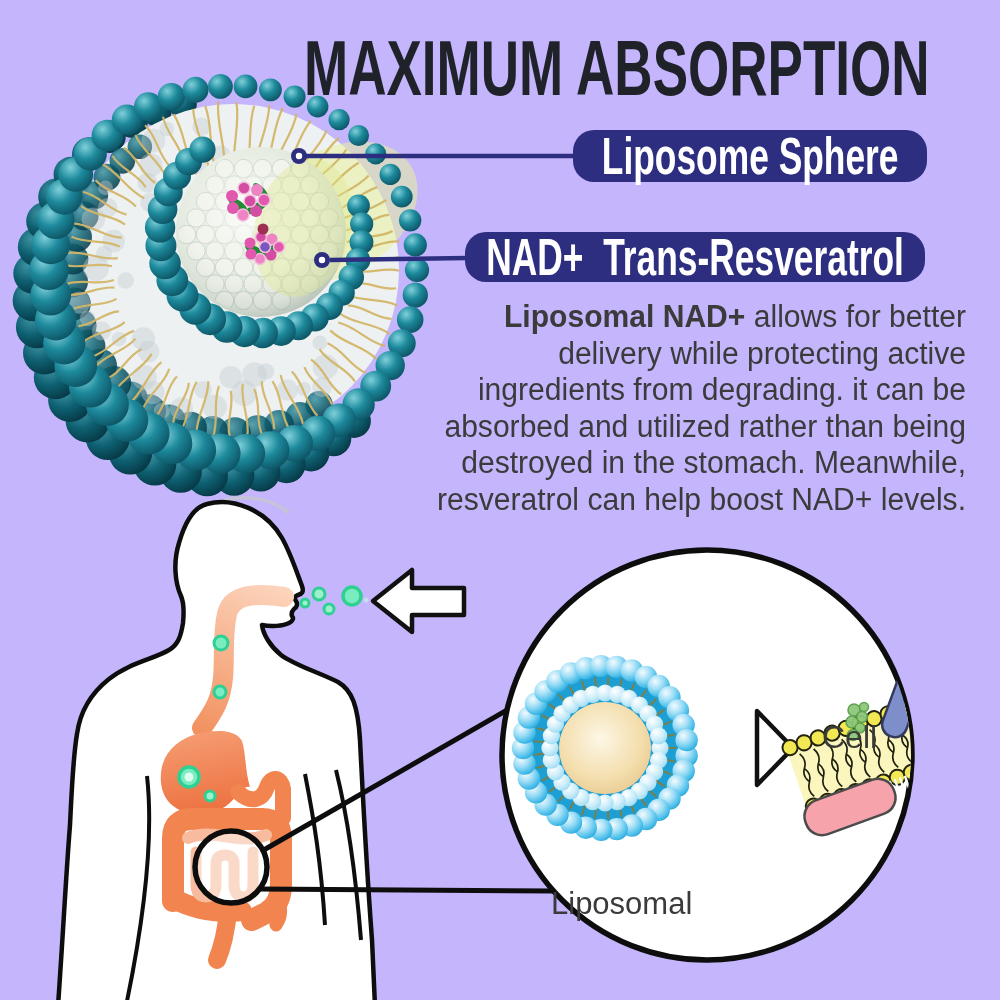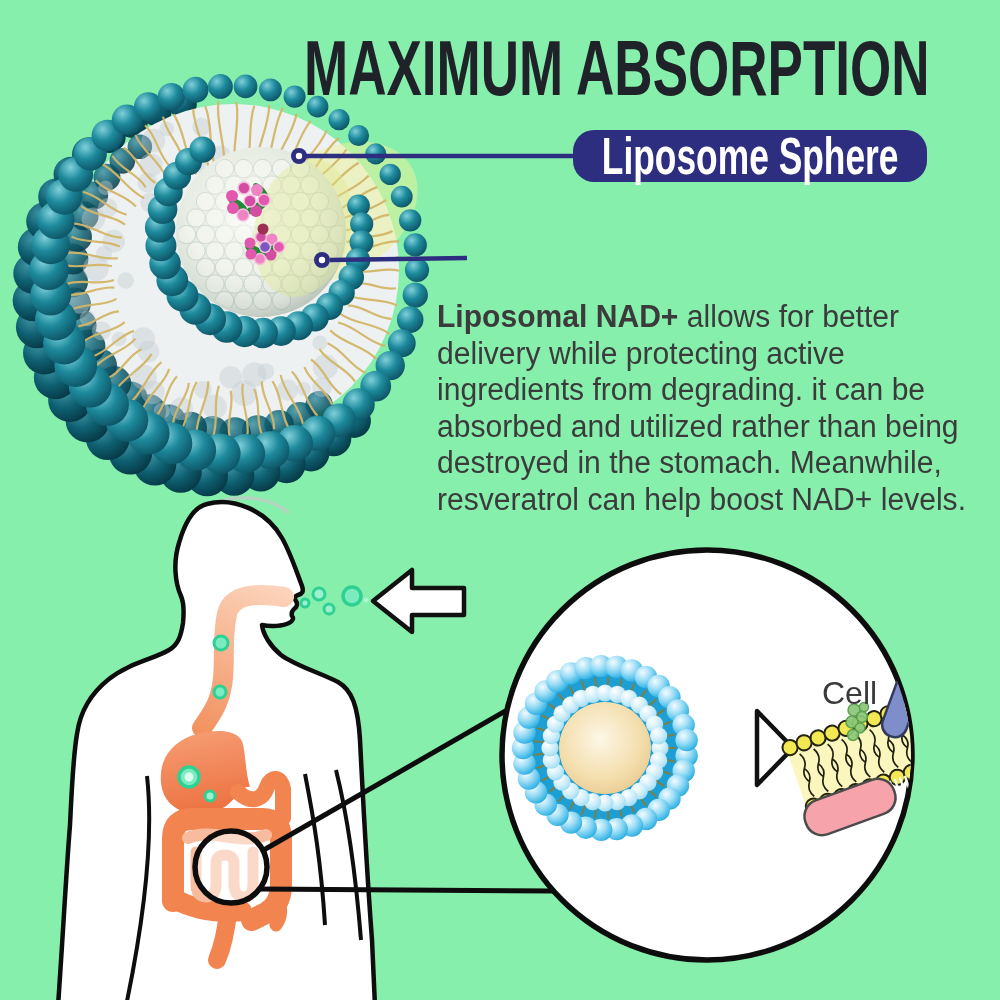--- a/index.html
+++ b/index.html
@@ -1,29 +1,29 @@
 <!DOCTYPE html>
 <html><head>
 <meta charset="utf-8">
 <style>
   html,body{margin:0;padding:0;background:#ffffff;}
-  #stage{position:relative;width:1000px;height:1000px;overflow:hidden;background:#86efac;
-         font-family:"Liberation Sans","DejaVu Sans",sans-serif;}
+  #stage{position:relative;width:1000px;height:1000px;overflow:hidden;background:#c4b5fd;
+         font-family:"Liberation Sans","DejaVu Sans",sans-serif;text-align:right;}
   #art{position:absolute;left:0;top:0;}
   .title{position:absolute;left:304px;top:23px;font-size:78px;font-weight:bold;
          color:#1f2329;white-space:nowrap;transform:scaleX(0.68);transform-origin:0 0;}
   .callout-box{position:absolute;background:#2d2e7f;display:flex;align-items:center;justify-content:center;border-radius:21px;}
   .callout-box span{color:#ffffff;font-weight:bold;font-size:52px;white-space:pre;
          transform:scaleX(0.68);transform-origin:50% 50%;}
   .box1{left:573px;top:130px;width:354px;height:52px;}
   .box2{left:465px;top:232px;width:460px;height:50px;}
   .desc{position:absolute;left:437px;top:299px;font-size:31px;line-height:36.6px;
         color:#3b3b3b;white-space:nowrap;transform:scaleX(0.97);transform-origin:0 0;}
   .desc b{font-weight:bold;}
-  .mag-label{position:absolute;color:#3a3a3a;white-space:nowrap;}
+  .mag-label{position:absolute;color:#3a3a3a;white-space:nowrap;margin-top:44px;}
   .lab-liposomal{left:551px;top:842px;font-size:31px;}
   .lab-cell{left:822px;top:675px;font-size:32px;}
 </style>
 </head>
 <body>
 
 <div id="stage">
 
   <svg id="art" width="1000" height="1000" viewBox="0 0 1000 1000">
     <defs>
@@ -630,24 +630,28 @@
         <circle cx="864" cy="707" r="4.5" fill="#8dc87b" stroke="#569f48" stroke-width="1.5"></circle>
       </g>
     </g>
   </svg>
 
   <div class="title">MAXIMUM ABSORPTION</div>
 
   <div class="callout-box box1">
     <span>Liposome Sphere</span>
   </div>
+  <div class="callout-box box2">
+    <span>NAD+  Trans-Resveratrol</span>
+  </div>
 
   <div class="desc">
     <div><b>Liposomal NAD+</b><span> allows for better</span></div>
     <div>delivery while protecting active</div>
     <div>ingredients from degrading. it can be</div>
     <div>absorbed and utilized rather than being</div>
     <div>destroyed in the stomach. Meanwhile,</div>
     <div>resveratrol can help boost NAD+ levels.</div>
   </div>
 
+  <div class="mag-label lab-liposomal">Liposomal</div>
   <div class="mag-label lab-cell">Cell</div>
 </div>
 
 </body></html>

